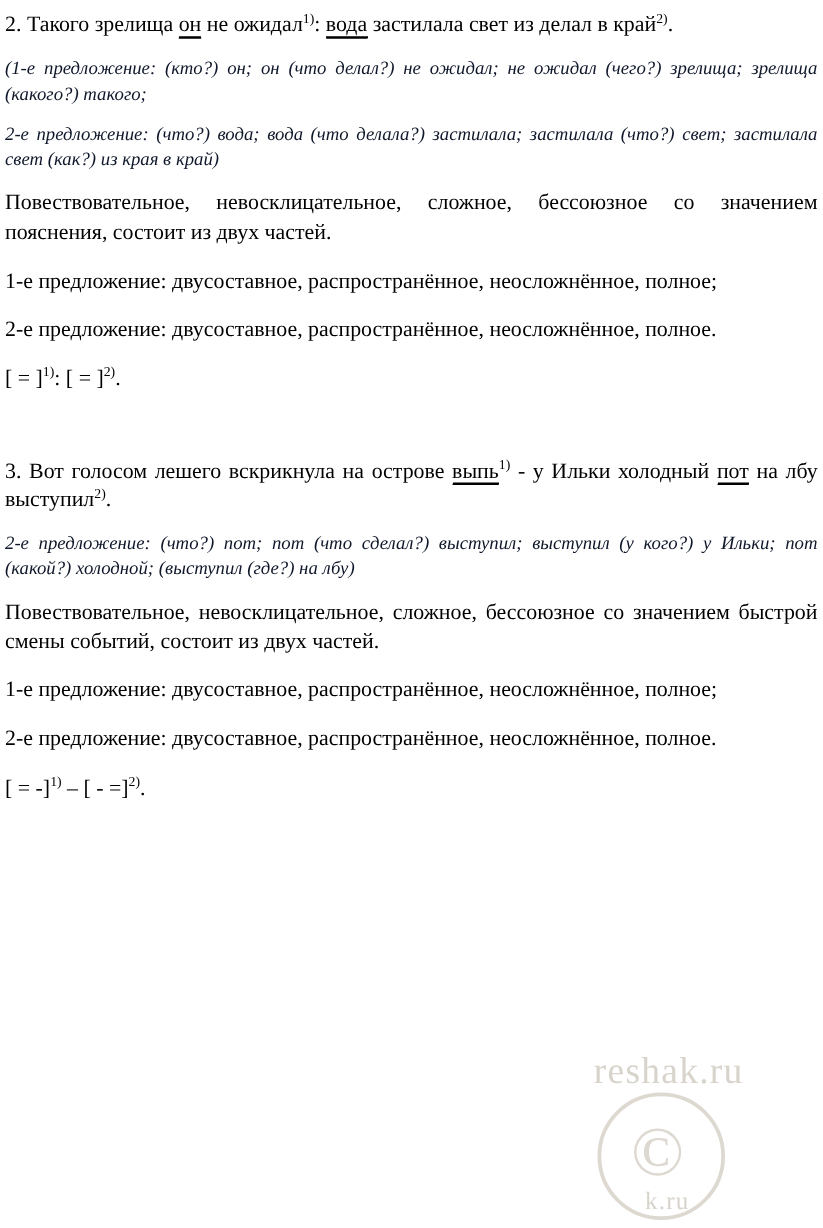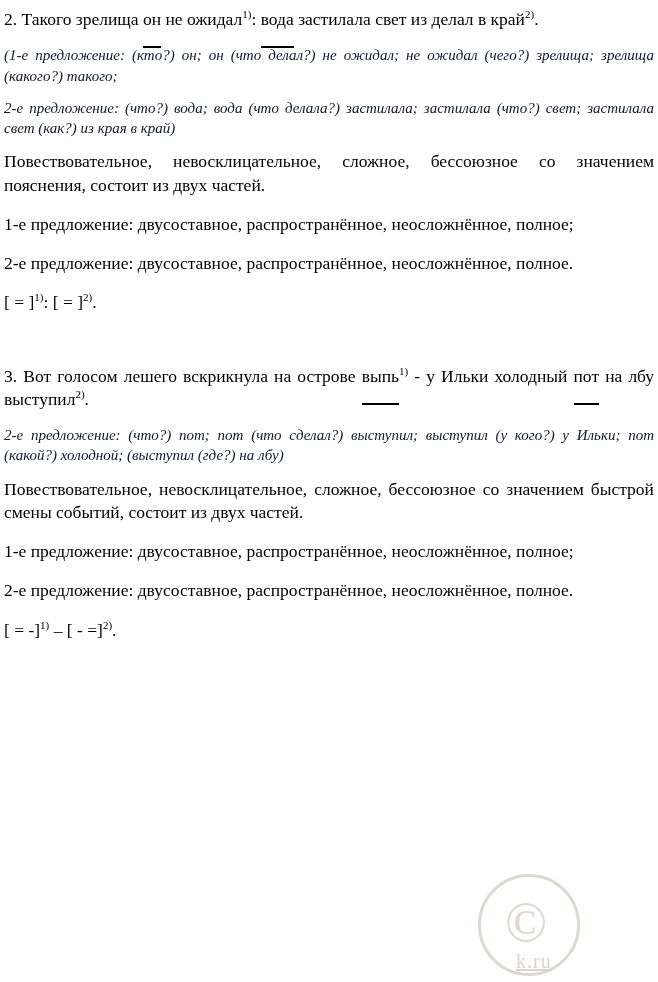--- a/index.html
+++ b/index.html
@@ -42,21 +42,21 @@
   .head {
     font-size: 17.5px;
     line-height: 1.33;
     text-align: justify;
     margin: 0 0 14px 0;
   }
   .u { }
   .u-dbl {
     border-bottom: 1px solid #000;
     box-shadow: inset 0 -4px 0 -3px #000;
-    padding-bottom: 18px;
+    padding-bottom: 1px;
   }
   sup {
     font-size: 11px;
     vertical-align: super;
     line-height: 0;
   }
   .analysis {
     font-style: italic;
     font-size: 15px;
     line-height: 1.35;
@@ -114,29 +114,29 @@
     color: #ddd9d1;
     font-family: "Liberation Serif", serif;
   }
   .wm-sub {
     position: absolute;
     left: 96px;
     top: 124px;
     font-size: 20px;
     color: #d8d4cc;
     letter-spacing: 1px;
-    text-decoration: underline;
   }
 </style>
 </head>
 <body>
 
 <div class="page">
 
   <div class="watermark">
+    <div class="wm-text">reshak.ru</div>
     <div class="wm-circle"></div>
     <div class="wm-c">©</div>
     <div class="wm-sub">k.ru</div>
   </div>
 
   <div class="content">
 
     <div class="block">
       <div class="head">
         <span>2.</span>

